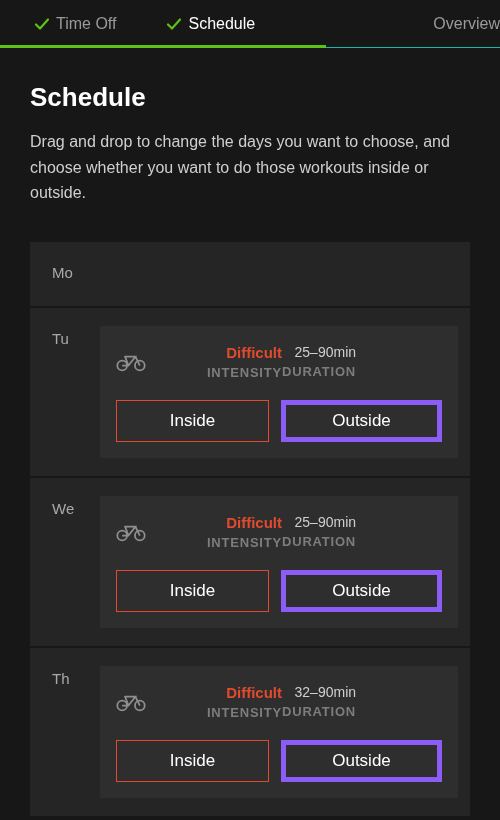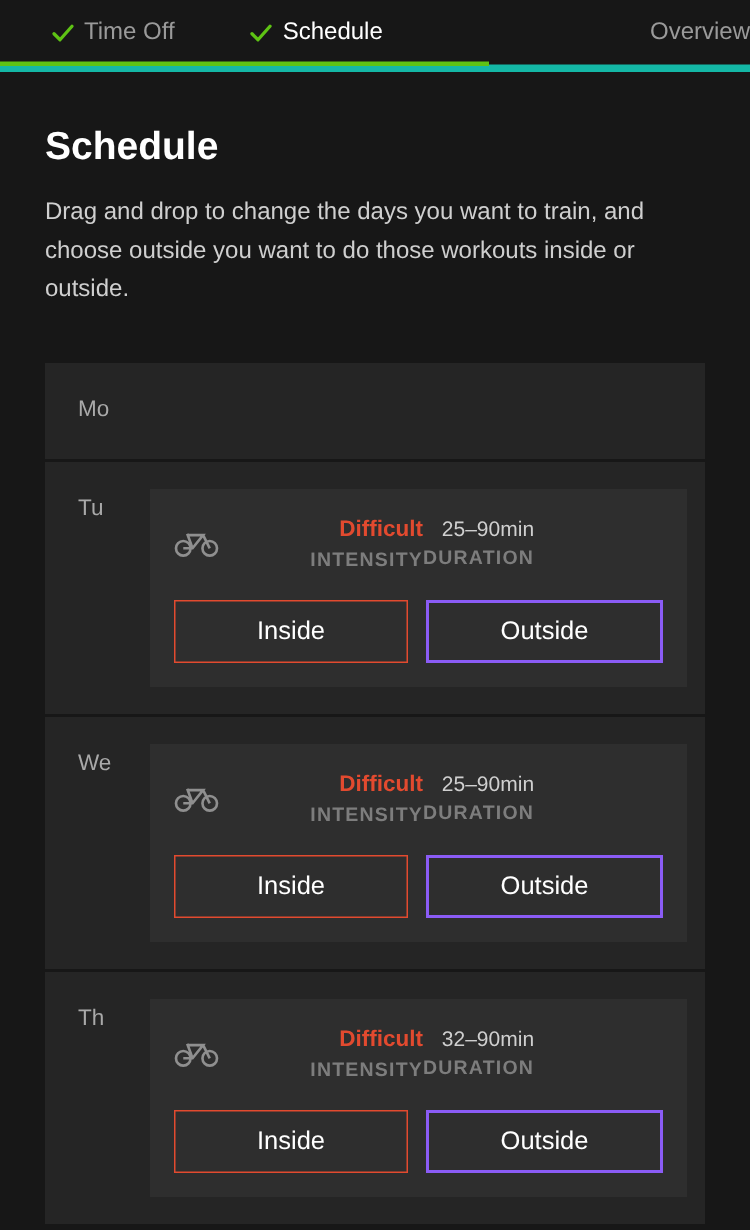--- a/index.html
+++ b/index.html
@@ -1,18 +1,18 @@
 <!DOCTYPE html>
 <html><head>
 <meta charset="utf-8">
 <style>
   * { box-sizing: border-box; margin: 0; padding: 0; }
   html, body { width: 500px; height: 820px; background: #000; font-family: -apple-system, BlinkMacSystemFont, "Segoe UI", Arial, sans-serif; overflow: hidden; }
   .app { width: 500px; height: 820px; background: #171717; color: #e8e8e8; display: flex; flex-direction: column; }
-  .tabs { display: flex; align-items: center; height: 48px; border-bottom: 5px solid #14b8a6; position: relative; }
+  .tabs { display: flex; align-items: center; height: 48px; border-bottom: 1px solid #14b8a6; position: relative; }
   .tab { display: flex; align-items: center; gap: 6px; height: 100%; color: #9a9a9a; font-size: 16px; cursor: pointer; }
   .tab.active { color: #fff; }
   .tab-time-off { flex: 0 0 auto; padding-left: 34px; padding-right: 20px; }
   .tab-schedule { flex: 0 0 auto; padding-left: 30px; padding-right: 30px; }
   .tab-overview { flex: 1; justify-content: flex-end; }
   .tab-underline { position: absolute; left: 0; bottom: -1px; height: 3px; width: 326px; background: #5ec314; }
   .check-icon { width: 16px; height: 16px; }
   .check-icon svg { width: 16px; height: 16px; display: block; }
   .content { padding: 34px 30px 0 30px; flex: 1; overflow: hidden; }
   .page-title { font-size: 26px; font-weight: 700; color: #fff; margin-bottom: 16px; }
@@ -24,21 +24,21 @@
   .day-card { flex: 1; background: #2e2e2e; margin: 18px 12px 18px 0; padding: 18px 16px 16px 16px; }
   .card-top { display: flex; align-items: center; text-align: right; }
   .bike-wrap { width: 54px; flex: 0 0 54px; display: flex; align-items: center; }
   .bike-wrap svg { width: 30px; height: 20px; display: block; stroke: #8f8f8f; fill: none; stroke-width: 2; }
   .stat-col { display: flex; flex-direction: column; gap: 4px; }
   .stat-col.first { width: 112px; flex: 0 0 112px; }
   .difficulty { color: #e24a2f; font-size: 15px; font-weight: 600; }
   .stat-label { color: #7d7d7d; font-size: 13px; font-weight: 700; letter-spacing: 0.8px; }
   .duration-val { color: #cfcfcf; font-size: 14px; }
   .toggle-row { display: flex; gap: 12px; margin-top: 20px; }
-  .toggle-btn { flex: 1; height: 42px; display: flex; align-items: center; justify-content: center; font-size: 17px; color: #fff; border: 2px solid #8b5cf6; background: transparent; cursor: pointer; }
+  .toggle-btn { flex: 1; height: 42px; display: flex; align-items: center; justify-content: center; font-size: 17px; color: #fff; border: 5px solid #8b5cf6; background: transparent; cursor: pointer; }
   .toggle-btn.selected { border: 1.5px solid #e24a2f; }
 </style>
 </head>
 <body>
 <div class="app">
 
   <div class="tabs">
     <div class="tab tab-time-off">
       <span class="check-icon">
         <svg viewBox="0 0 16 16">
@@ -56,21 +56,21 @@
       <span>Schedule</span>
     </div>
     <div class="tab tab-overview">
       <span>Overview</span>
     </div>
     <div class="tab-underline"></div>
   </div>
 
   <div class="content">
     <h1 class="page-title">Schedule</h1>
-    <p class="page-desc">Drag and drop to change the days you want to train, and choose outside you want to do those workouts inside or outside.</p>
+    <p class="page-desc">Drag and drop to change the days you want to choose, and choose whether you want to do those workouts inside or outside.</p>
 
     <div class="days">
 
       <div class="day-row">
         <div class="day-label">Mo</div>
       </div>
 
       <div class="day-row">
         <div class="day-label">Tu</div>
         <div class="day-card">

